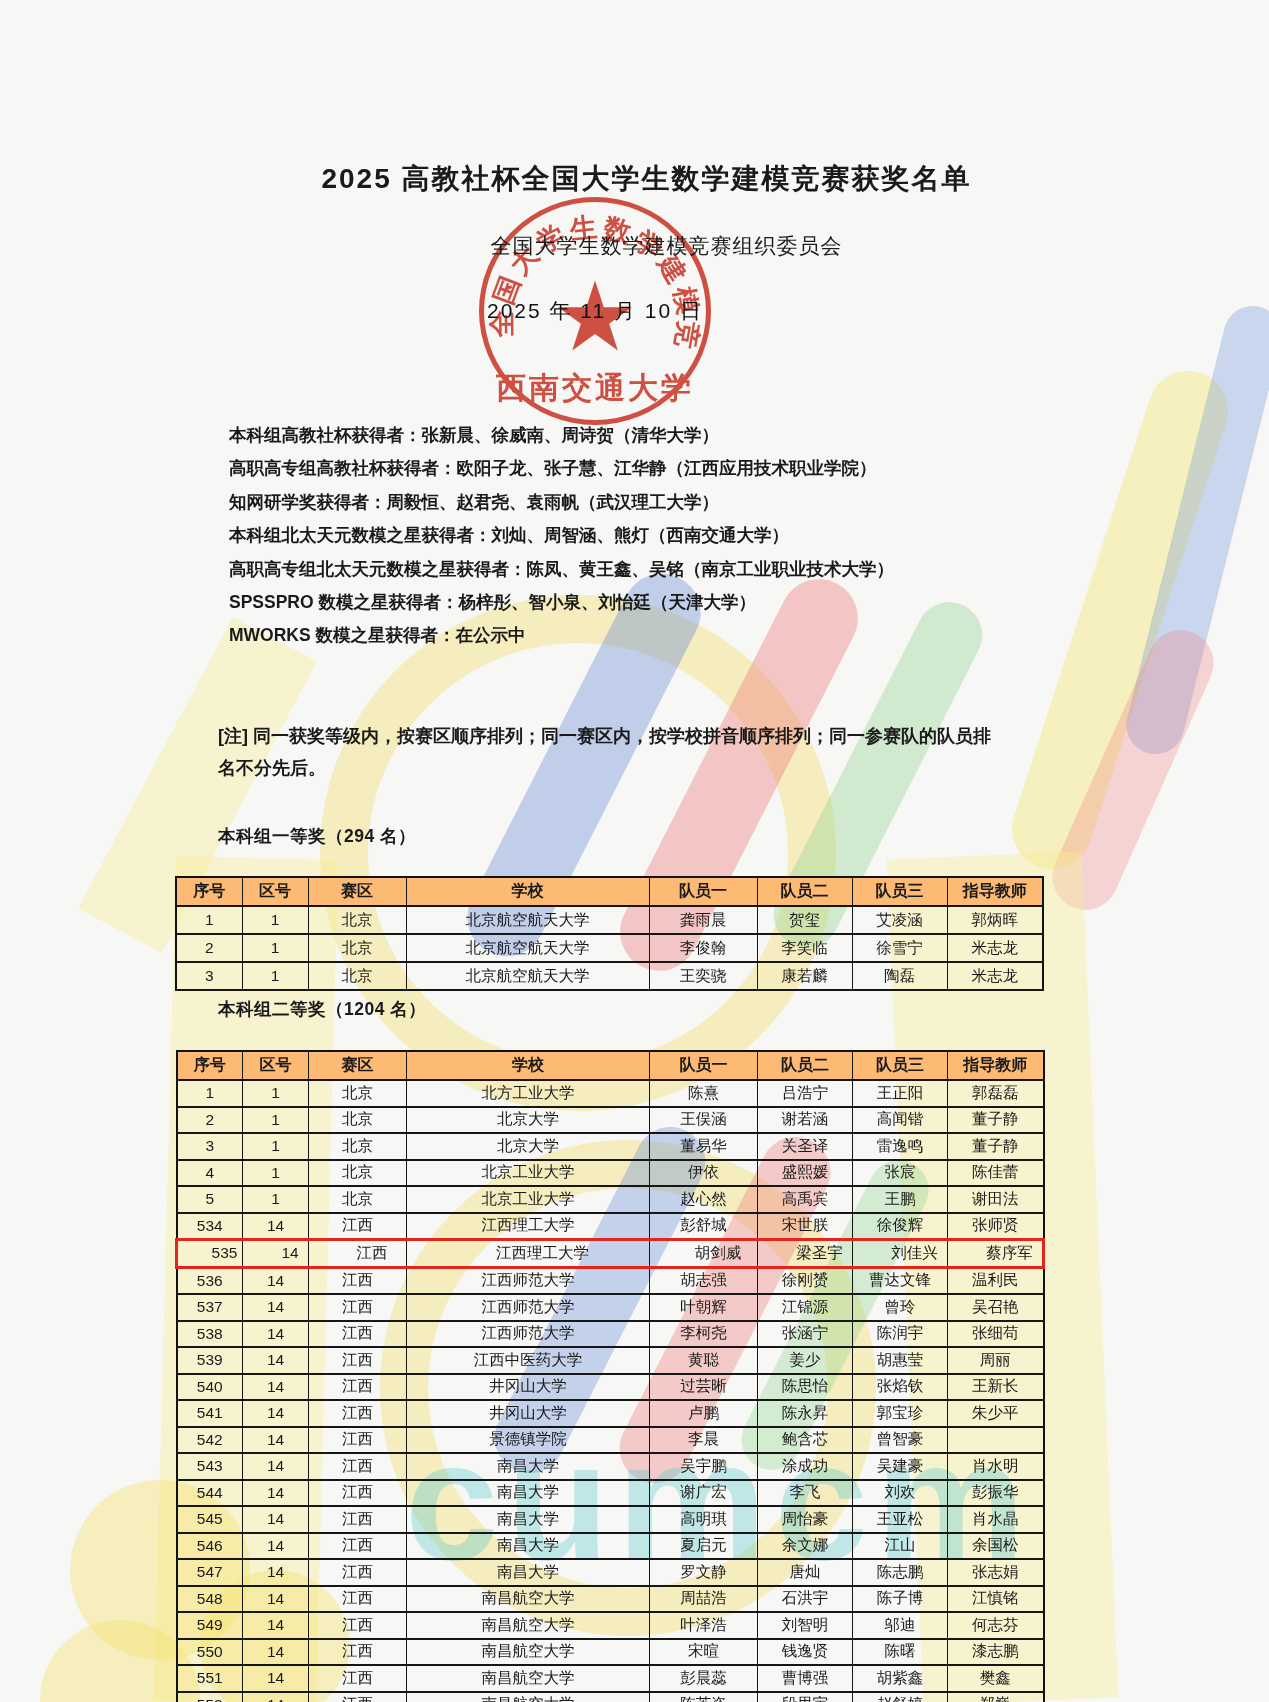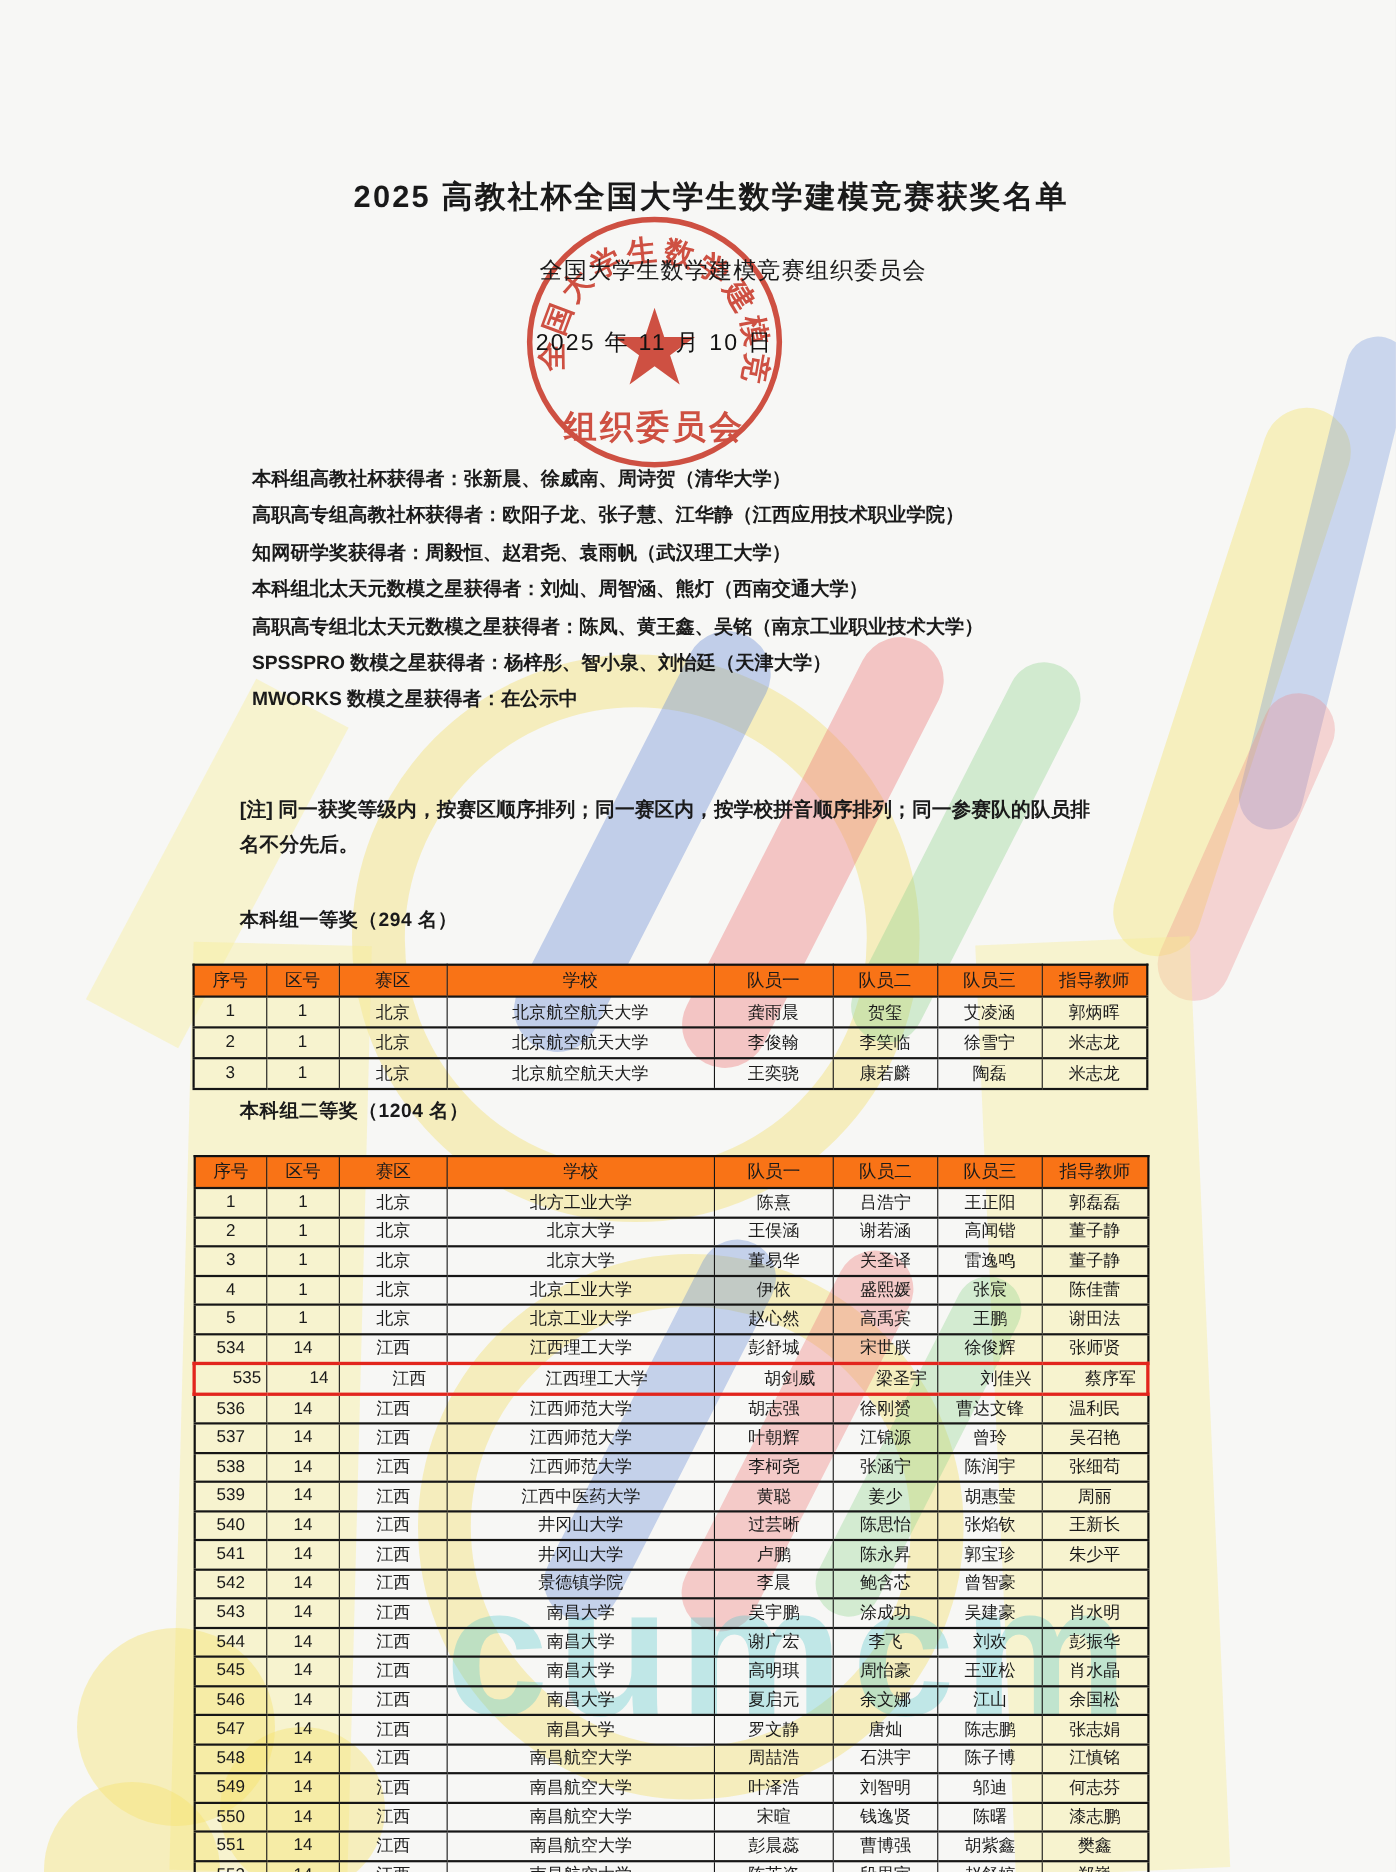--- a/index.html
+++ b/index.html
@@ -65,21 +65,21 @@
   #sec2-heading{top:997px;}
   
   table.award{
     position:absolute;left:175px;width:867px;z-index:1;
     border-collapse:collapse;table-layout:fixed;
     font-size:15.5px;
   }
   #table1{top:876px;}
   #table2{top:1050px;}
   table.award th{
-    background:#f97316;font-weight:400;font-size:16px;
+    background:#fdba74;font-weight:700;font-size:16px;
     border:1.6px solid #161616;border-bottom:2.6px solid #161616;
     height:27px;padding:0;
   }
   table.award td{
     border:1.6px solid #161616;border-top-width:2.1px;border-bottom-width:2.1px;
     text-align:center;padding:0;background:transparent;
     overflow:hidden;white-space:nowrap;
   }
   #table1 td{height:26px;}
   #table2 td{height:24.5px;}
@@ -124,21 +124,21 @@
     <div class="stamp-circle"></div>
     <svg viewBox="0 0 232 228">
       <defs>
         <path id="arcpath" d="M 35,146 A 84,84 0 1 1 197,146" fill="none"></path>
       </defs>
       <text fill="#cf3a2a" font-size="27" font-weight="bold" letter-spacing="4">
         <textPath href="#arcpath" startOffset="6" id="ring-text-node">全国大学生数学建模竞赛</textPath>
       </text>
     </svg>
     <div class="stamp-star">★</div>
-    <div class="stamp-bottom">组织委员会</div>
+    <div class="stamp-bottom">西南交通大学</div>
   </div>
   <div class="stamp-date">2025 年 11 月 10 日</div>
 
   <div class="awards">
       <div>本科组高教社杯获得者：张新晨、徐威南、周诗贺（清华大学）</div>
       <div>高职高专组高教社杯获得者：欧阳子龙、张子慧、江华静（江西应用技术职业学院）</div>
       <div>知网研学奖获得者：周毅恒、赵君尧、袁雨帆（武汉理工大学）</div>
       <div>本科组北太天元数模之星获得者：刘灿、周智涵、熊灯（西南交通大学）</div>
       <div>高职高专组北太天元数模之星获得者：陈凤、黄王鑫、吴铭（南京工业职业技术大学）</div>
       <div>SPSSPRO 数模之星获得者：杨梓彤、智小泉、刘怡廷（天津大学）</div>

